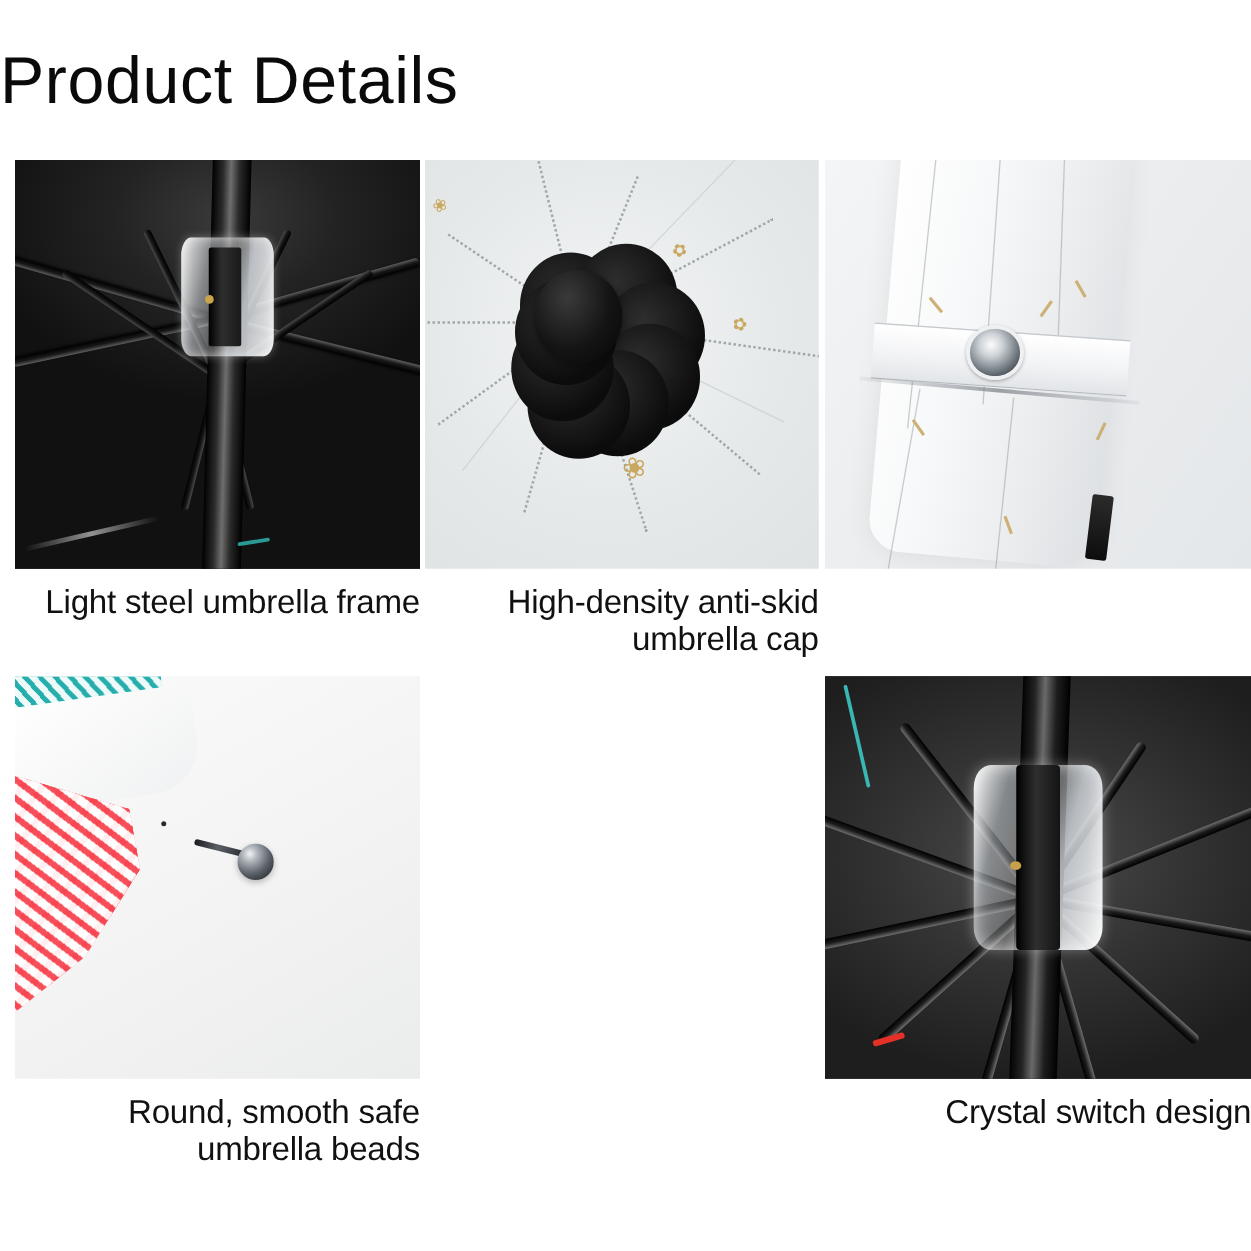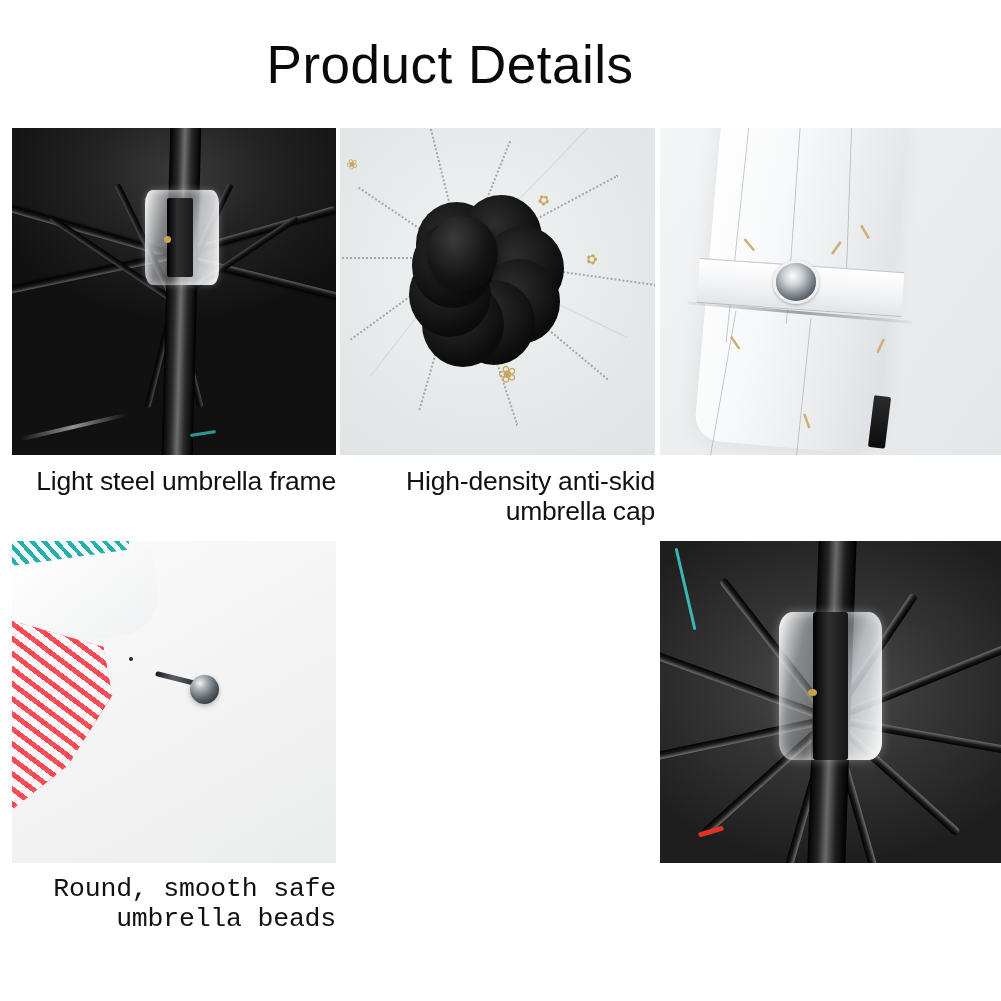--- a/index.html
+++ b/index.html
@@ -15,21 +15,21 @@
     overflow: hidden;
     position: relative;
   }
 
   
   .page-title {
     position: absolute;
     top: 38px;
     left: 0;
     width: 900px;
-    text-align: center;
+    text-align: left;
     font-size: 53px;
     font-weight: 400;
     letter-spacing: 0.5px;
     line-height: 1;
     color: #0a0a0a;
   }
 
   
   .grid {
     position: absolute;
@@ -563,21 +563,21 @@
         <div class="motif" style="left:50%; top:34%; transform:rotate(35deg);">❙</div>
         <div class="motif" style="left:58%; top:29%; transform:rotate(-30deg);">❙</div>
         <div class="motif" style="left:20%; top:63%; transform:rotate(-35deg);">❙</div>
         <div class="motif" style="left:63%; top:64%; transform:rotate(25deg);">❙</div>
         <div class="motif" style="left:41%; top:87%; transform:rotate(-20deg);">❙</div>
       </div>
     </div>
 
   </div>
 
-  <div class="row row2" style="margin-top:3px;font-family:Liberation Mono, monospace;">
+  <div class="row row2" style="margin-top:3px;">
 
     <div class="cell c1">
       <div class="photo t4">
         <div class="teal-patch"></div>
         <div class="white-fold"></div>
         <div class="red"></div>
         <div class="stitch"></div>
         <div class="tipwire"></div>
         <div class="bead"></div>
       </div>
@@ -596,16 +596,17 @@
         <div class="rib" style="width:50%; transform:rotate(138deg);"></div>
         <div class="rib" style="width:46%; transform:rotate(106deg);"></div>
         <div class="rib" style="width:52%; transform:rotate(232deg);"></div>
         <div class="rib" style="width:44%; transform:rotate(-56deg);"></div>
         <div class="teal"></div>
         <div class="shaft"></div>
         <div class="runner"></div>
         <div class="gold"></div>
         <div class="red"></div>
       </div>
+      <div class="caption">Crystal switch design</div>
     </div>
 
   </div>
 </div>
 
 </body></html>

